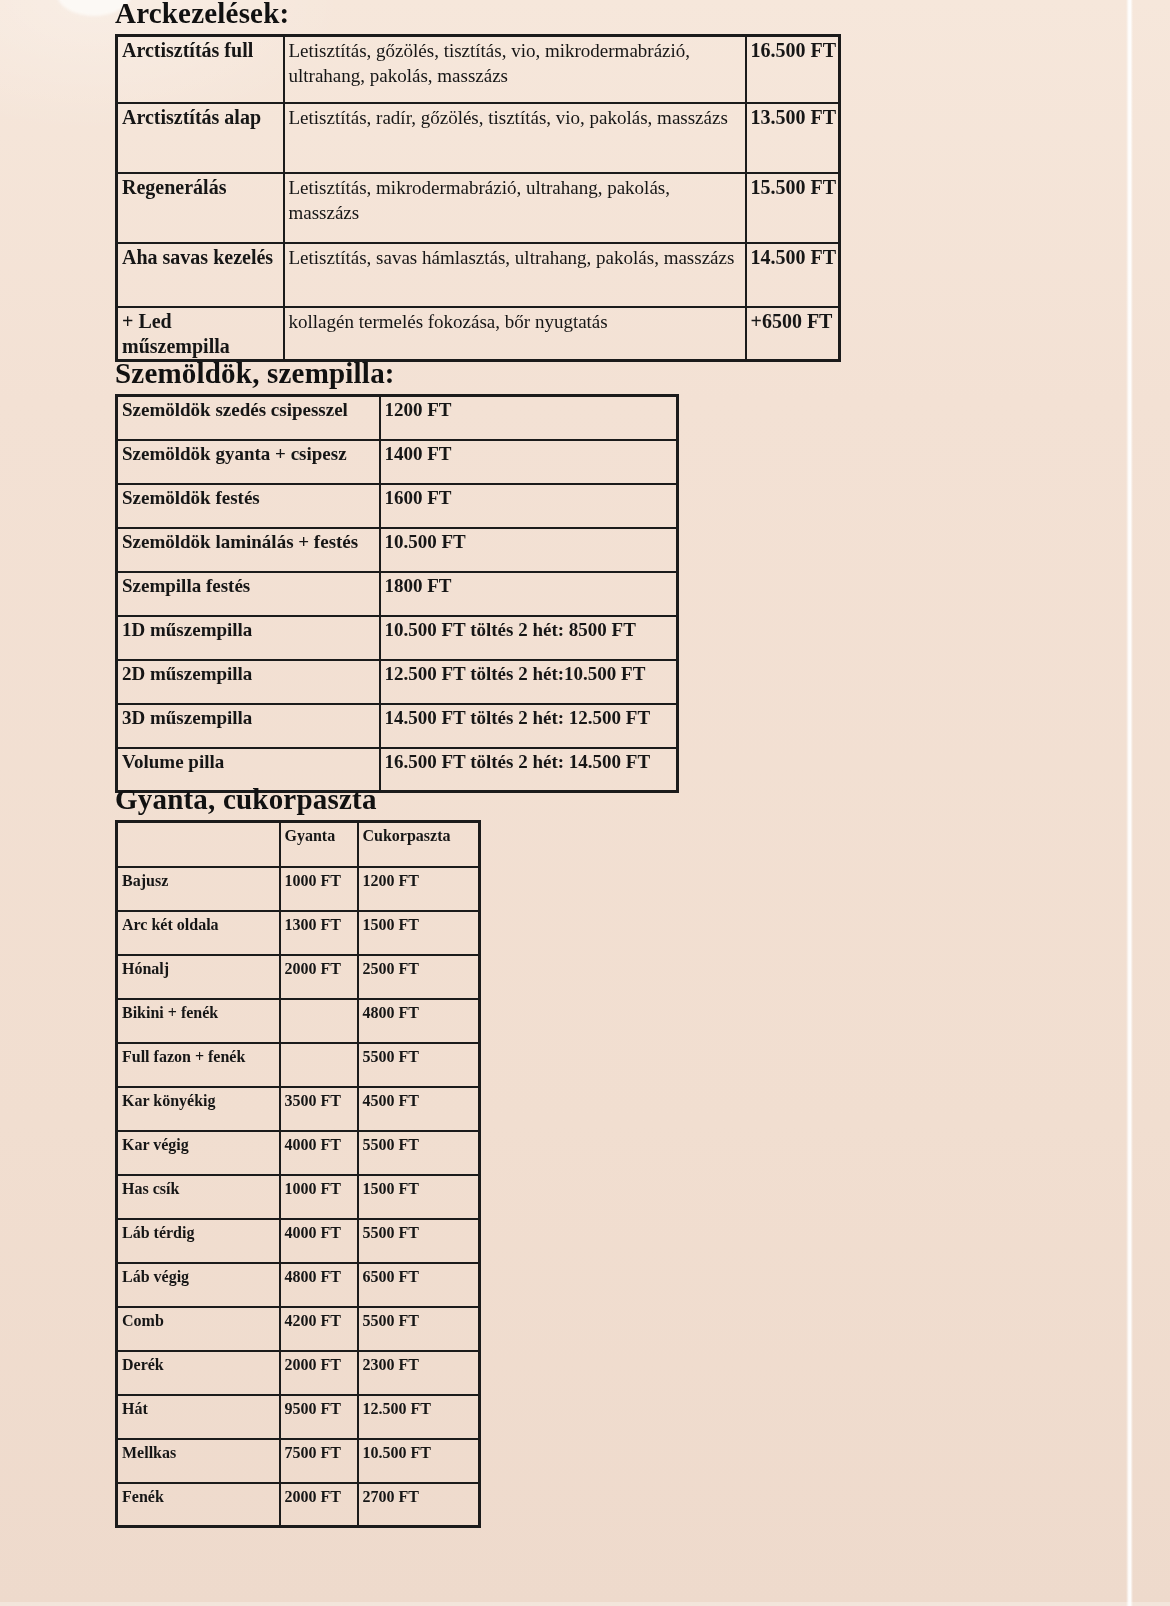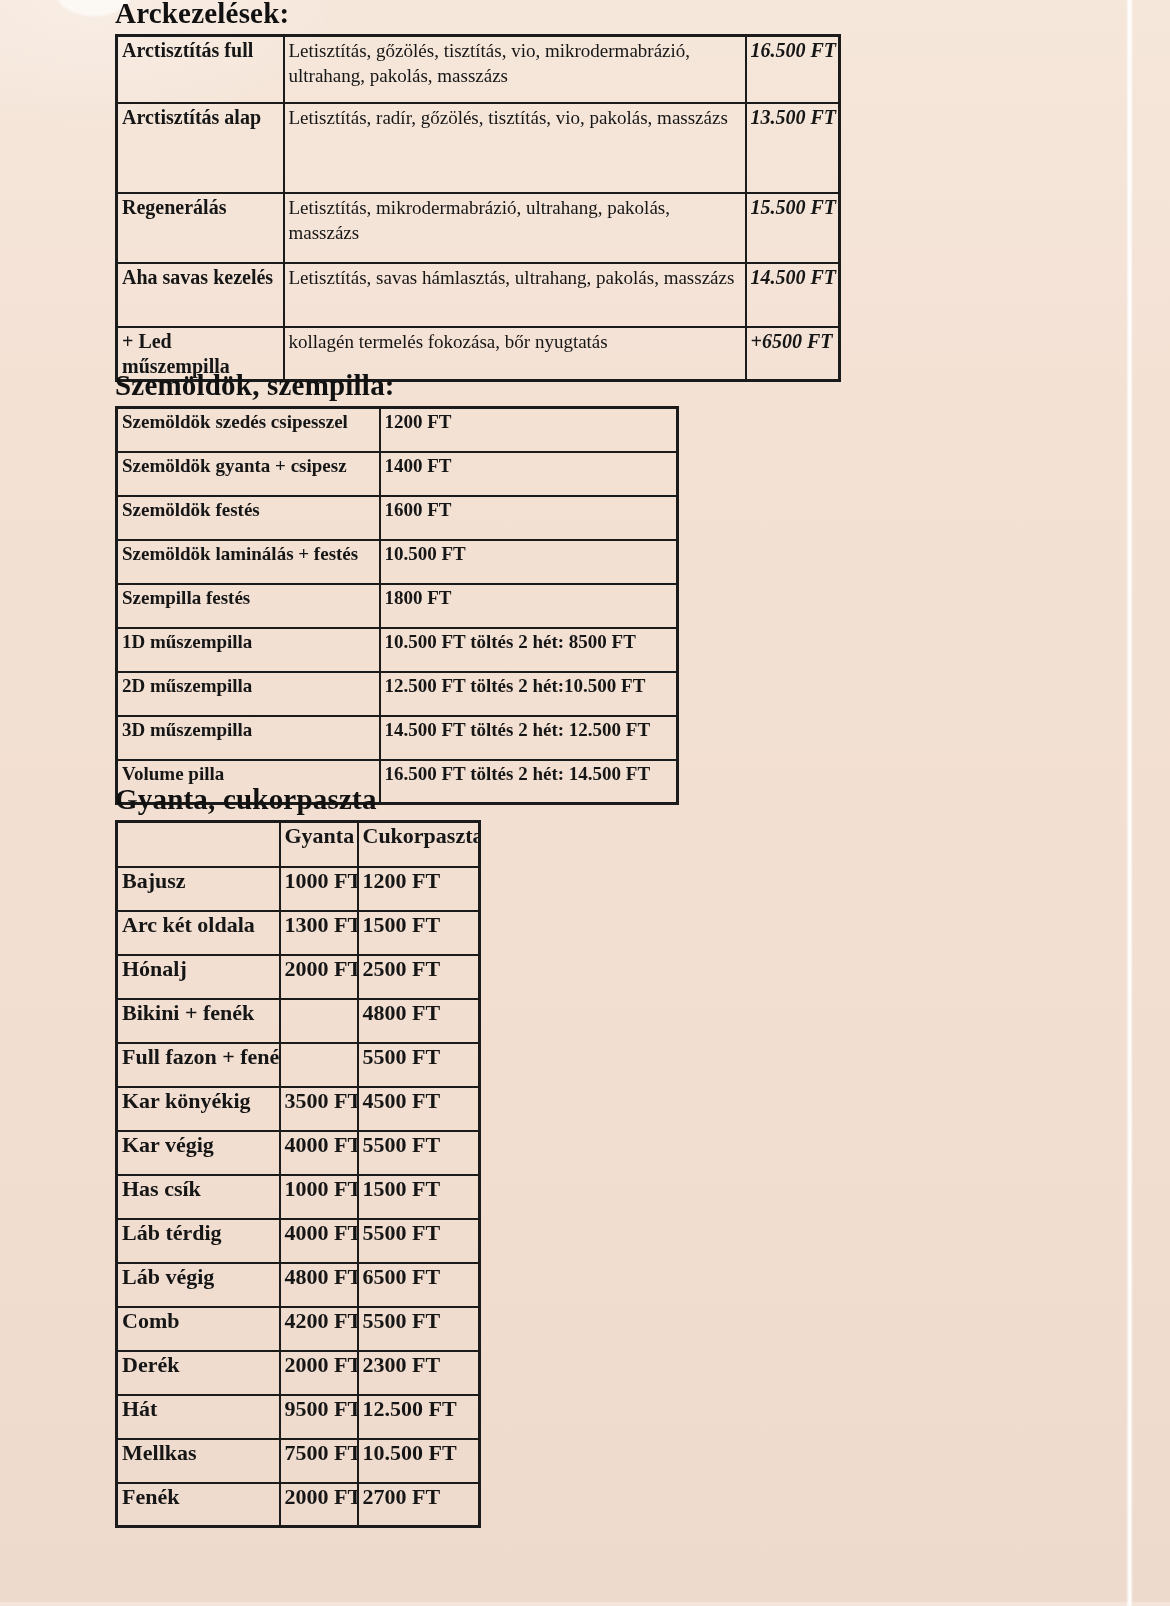--- a/index.html
+++ b/index.html
@@ -21,21 +21,21 @@
     position:absolute;left:57px;top:-28px;width:74px;height:44px;border-radius:50%;
     background:#fcf9f5;filter:blur(1.5px);
   }
   .edge-line{
     position:absolute;top:0;bottom:0;left:1126px;width:7px;
     background:linear-gradient(90deg,rgba(255,255,255,0),#ffffff 40%,#ffffff 65%,rgba(255,255,255,0));
     opacity:.92;
   }
   section{position:absolute;left:115px;}
   #section-facial{top:-4px;}
-  #section-brows{top:368px;}
+  #section-brows{top:356px;}
   #section-wax{top:782px;}
   h2{
     margin:0 0 4px 0;font-size:29px;line-height:34px;font-weight:bold;
     letter-spacing:.2px;color:#111;
   }
   table{
     border-collapse:collapse;table-layout:fixed;
     border:3px solid #1b1b1b;
   }
   th,td{
@@ -43,38 +43,38 @@
     padding:1px 2px 0 4px;font-weight:bold;color:#161616;
     overflow:hidden;
   }
   
   .t1{width:723px;}
   .t1 col:nth-child(1){width:167px;}
   .t1 col:nth-child(2){width:462px;}
   .t1 col:nth-child(3){width:94px;}
   .t1 td{font-size:20px;line-height:25px;}
   .t1 td.c1{font-weight:normal;font-size:19px;}
-  .t1 td.c2{white-space:nowrap;font-style:italic;}
+  .t1 td.c2{white-space:nowrap;}
   .t1 tr:nth-child(1){height:67px;}
-  .t1 tr:nth-child(2){height:90px;}
+  .t1 tr:nth-child(2){height:70px;}
   .t1 tr:nth-child(3){height:70px;}
   .t1 tr:nth-child(4){height:64px;}
   .t1 tr:nth-child(5){height:44px;}
   
   .t2{width:561px;}
   .t2 col:nth-child(1){width:263px;}
   .t2 col:nth-child(2){width:298px;}
   .t2 td{font-size:19px;line-height:24px;white-space:nowrap;}
   .t2 tr{height:44px;}
   
   .t3{width:363px;}
   .t3 col:nth-child(1){width:163px;}
   .t3 col:nth-child(2){width:78px;}
   .t3 col:nth-child(3){width:122px;}
-  .t3 th,.t3 td{font-size:22px;line-height:24px;white-space:nowrap;}
+  .t3 th,.t3 td{font-size:16px;line-height:24px;white-space:nowrap;}
   .t3 thead tr{height:45px;}
   .t3 tbody tr{height:44px;}
 </style>
 </head>
 <body>
 
 <div class="page">
   <div class="deco-circle"></div>
   <div class="edge-line"></div>
 

